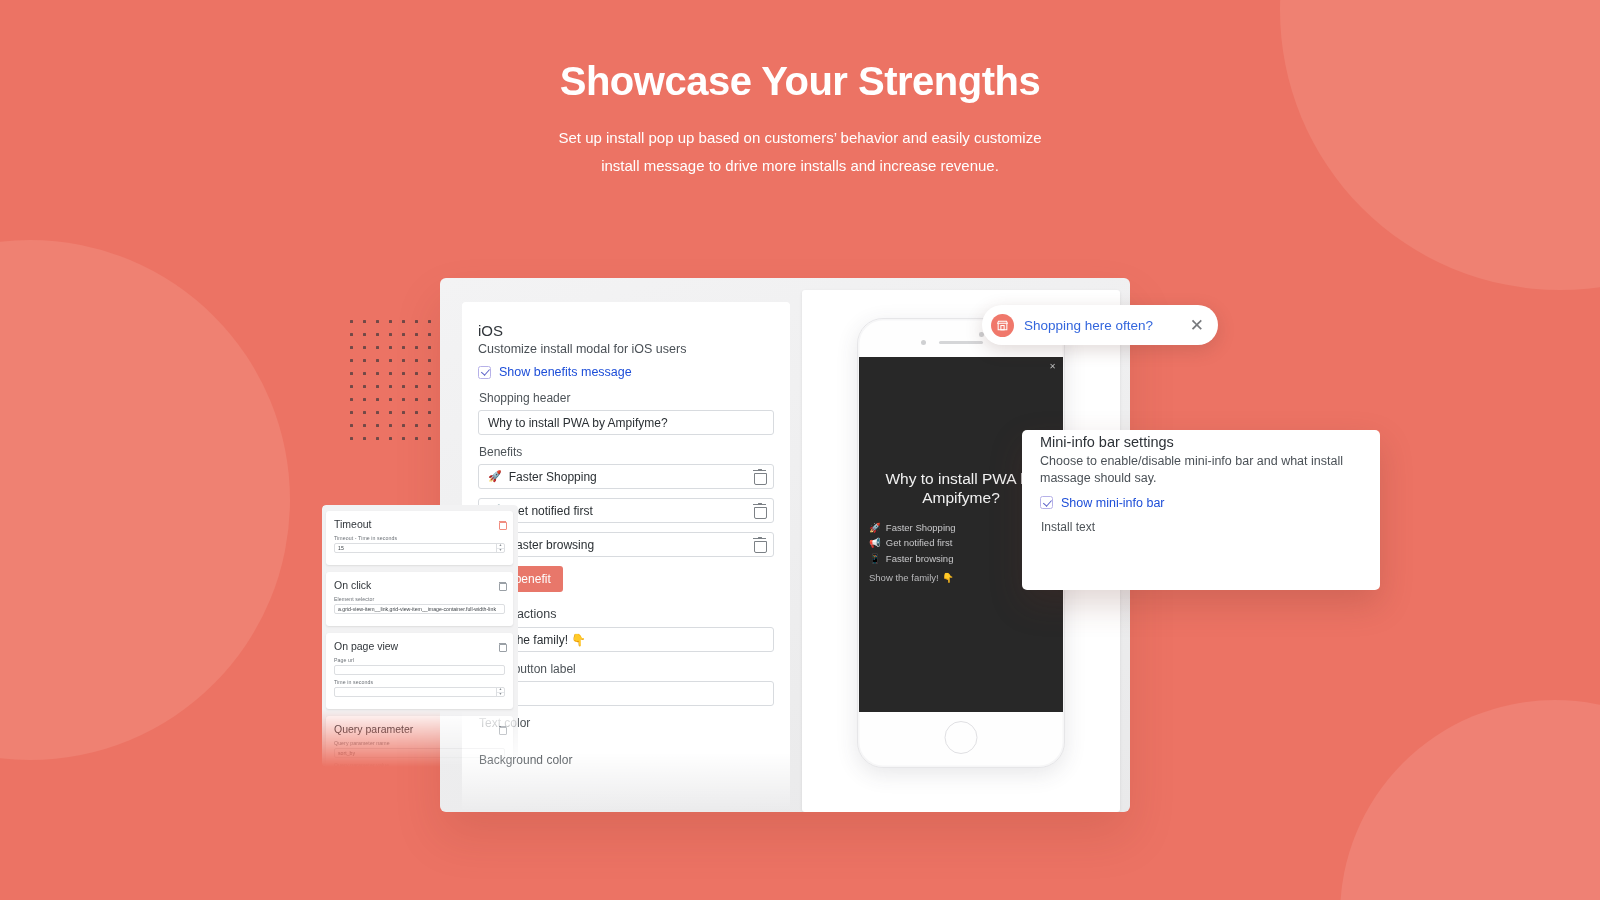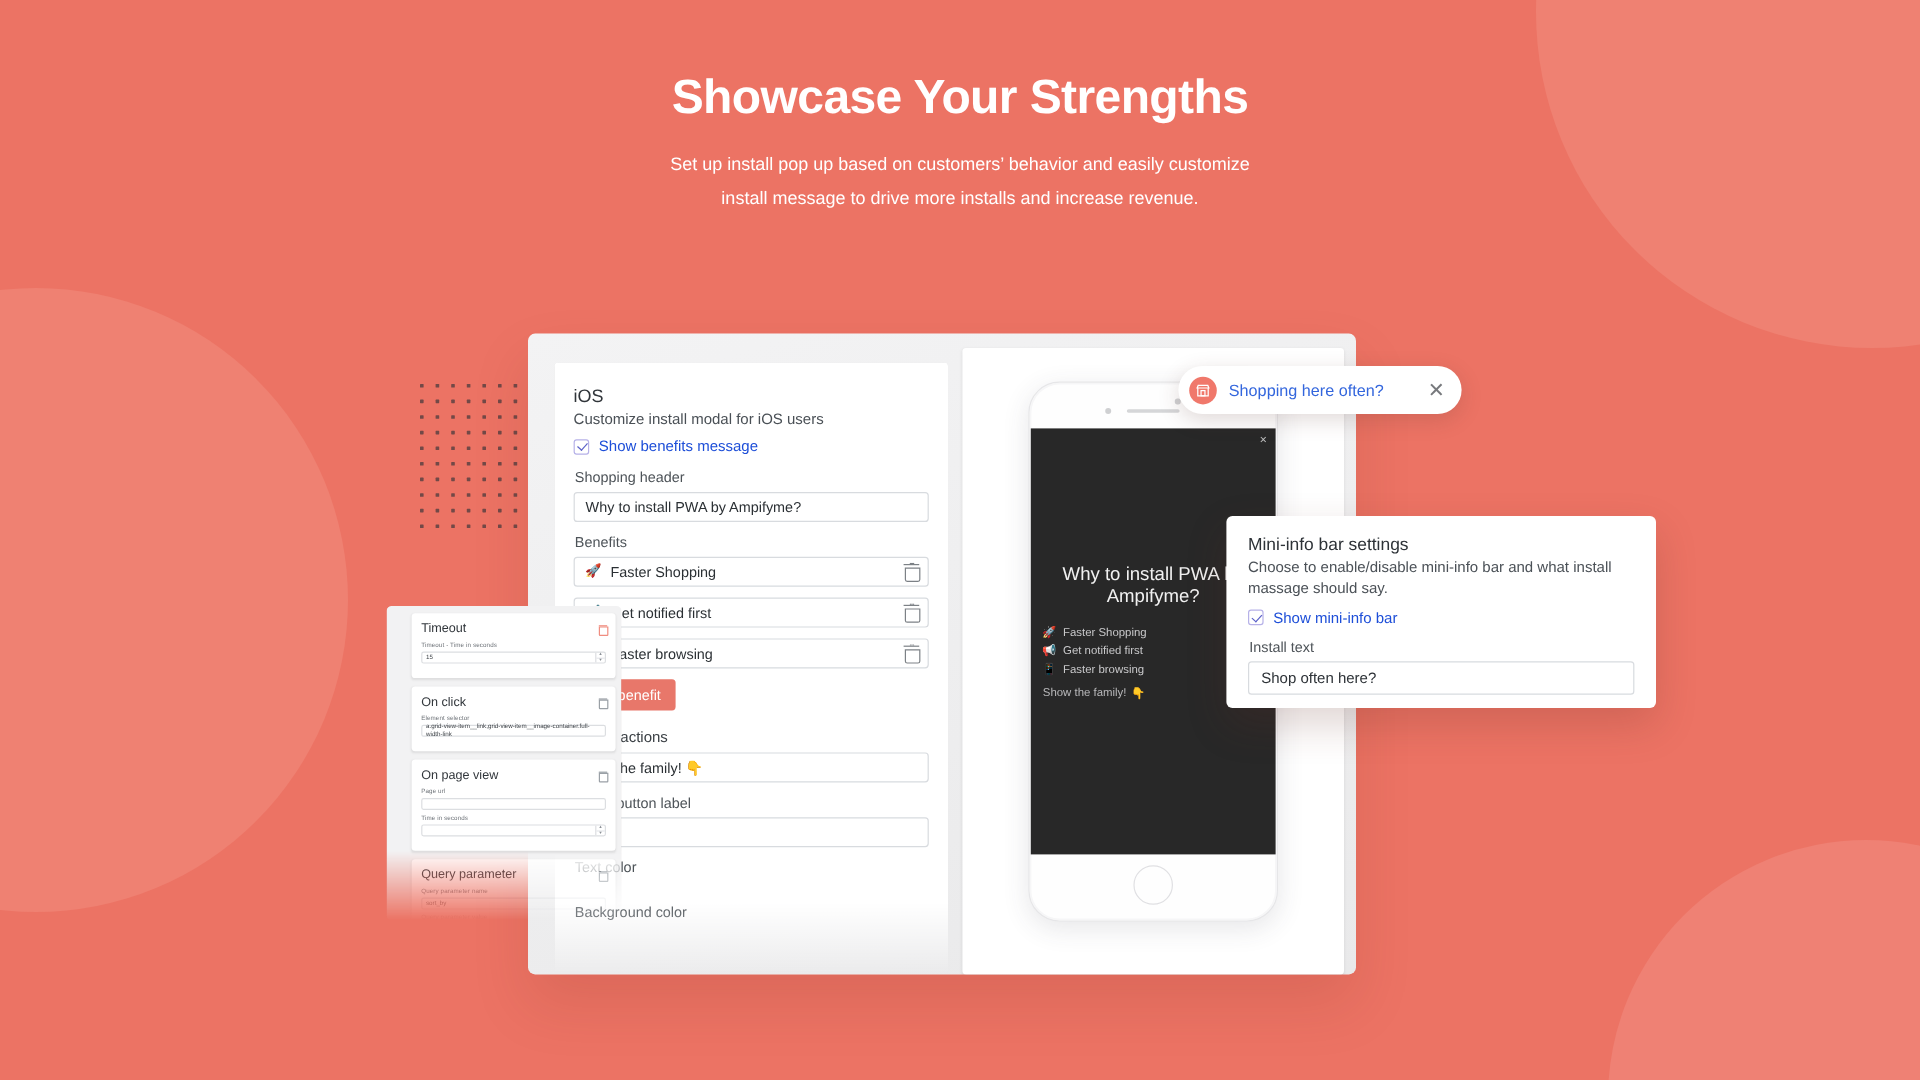--- a/index.html
+++ b/index.html
@@ -316,21 +316,21 @@
   
   .triggers {
     position: absolute;
     left: 322px; top: 505px;
     width: 196px; height: 262px;
     background: #f2f2f3;
     border-radius: 4px;
     box-shadow: 0 12px 30px rgba(100,45,35,.20);
     z-index: 11;
     overflow: hidden;
-    padding: 6px 5px 0 21px;
+    padding: 6px 5px 0 4px;
     -webkit-mask-image: linear-gradient(to bottom, #000 78%, rgba(0,0,0,0) 100%);
     mask-image: linear-gradient(to bottom, #000 78%, rgba(0,0,0,0) 100%);
   }
   .trig-card {
     background: #fff;
     border-radius: 3px;
     box-shadow: 0 1px 2px rgba(40,40,40,.10);
     padding: 7px 8px 8px 8px;
     margin-bottom: 7px;
   }
@@ -383,21 +383,21 @@
 
   
   .miniinfo {
     position: absolute;
     left: 1022px; top: 430px;
     width: 358px; height: 160px;
     background: #fff;
     border-radius: 5px;
     box-shadow: 0 14px 34px rgba(100,45,35,.20);
     z-index: 12;
-    padding: 16px 18px 0 18px;
+    padding: 4px 18px 0 18px;
   }
   .mi-title { font-size: 14.5px; color: #2d3237; margin-bottom: 3px; }
   .mi-sub {
     font-size: 12.5px; color: #4b5157; line-height: 1.35;
     margin-bottom: 9px;
   }
   .mi-input {
     height: 28px;
     border: 1px solid #d8dbdf;
     border-radius: 3px;
@@ -679,14 +679,13 @@
 <div class="miniinfo">
   <div class="mi-title">Mini-info bar settings</div>
   <div class="mi-sub">Choose to enable/disable mini-info bar and what install massage should say.</div>
 
   <div class="chk-row" style="margin-bottom:10px">
     <span class="chk"></span>
     <span class="chk-label">Show mini-info bar</span>
   </div>
 
   <div class="field-label">Install text</div>
-  <div class="mi-input">Shop often here?</div>
 </div>
 
 </body></html>

